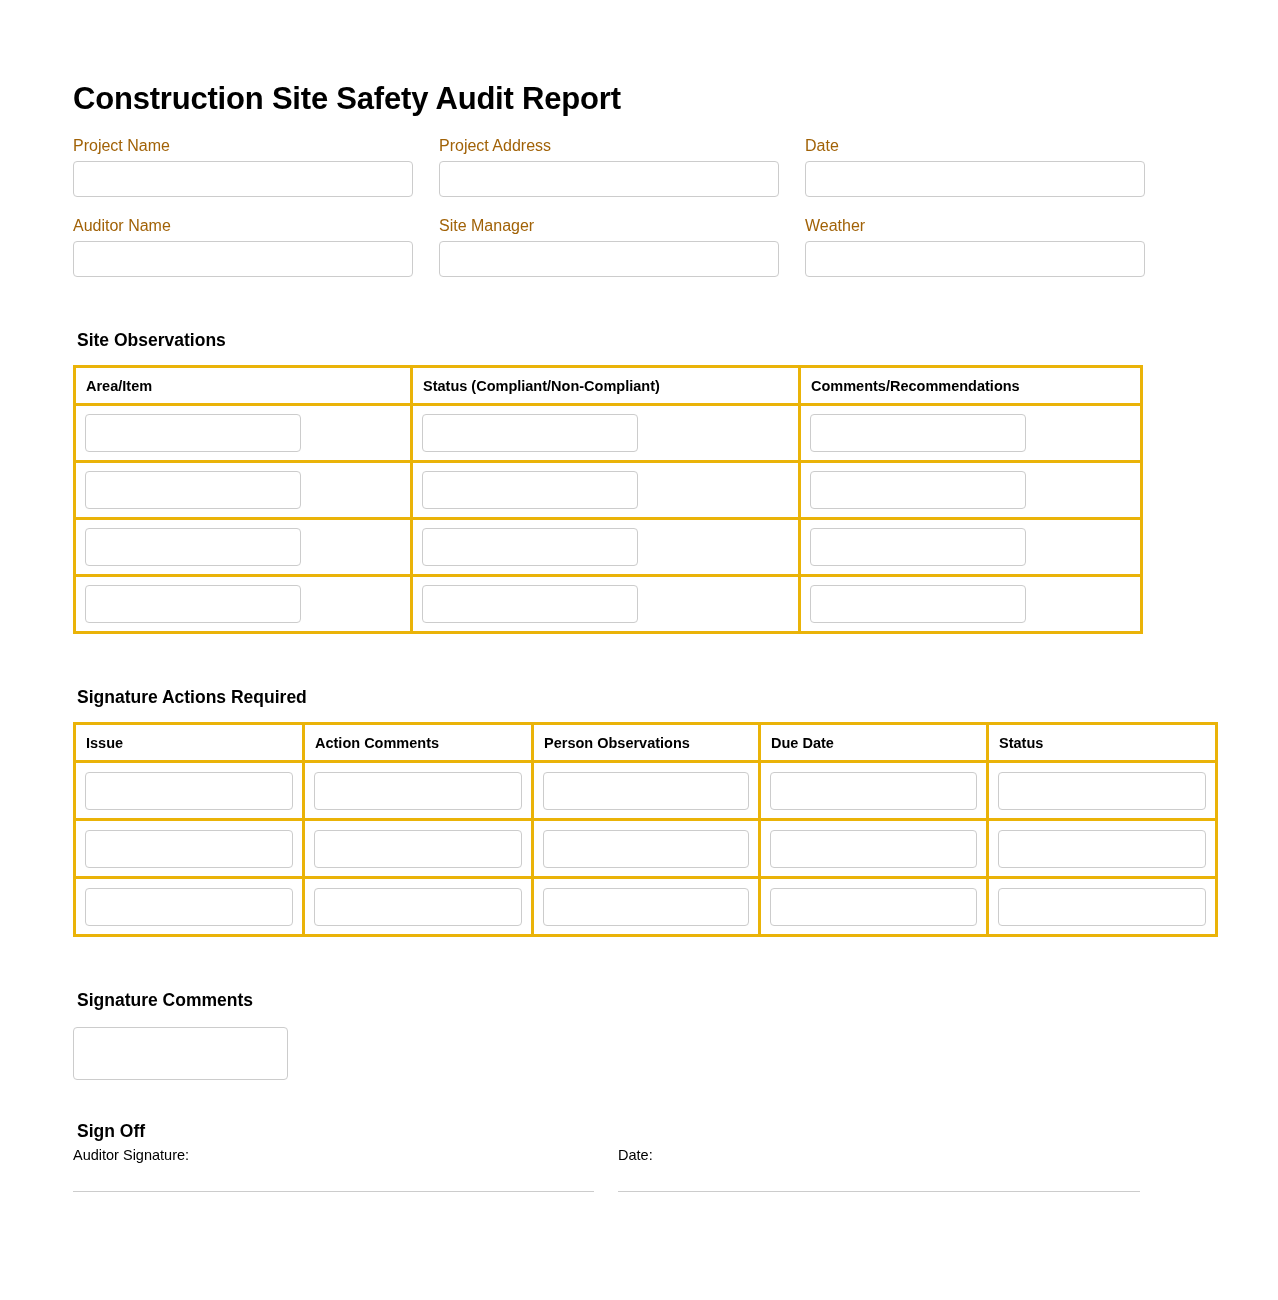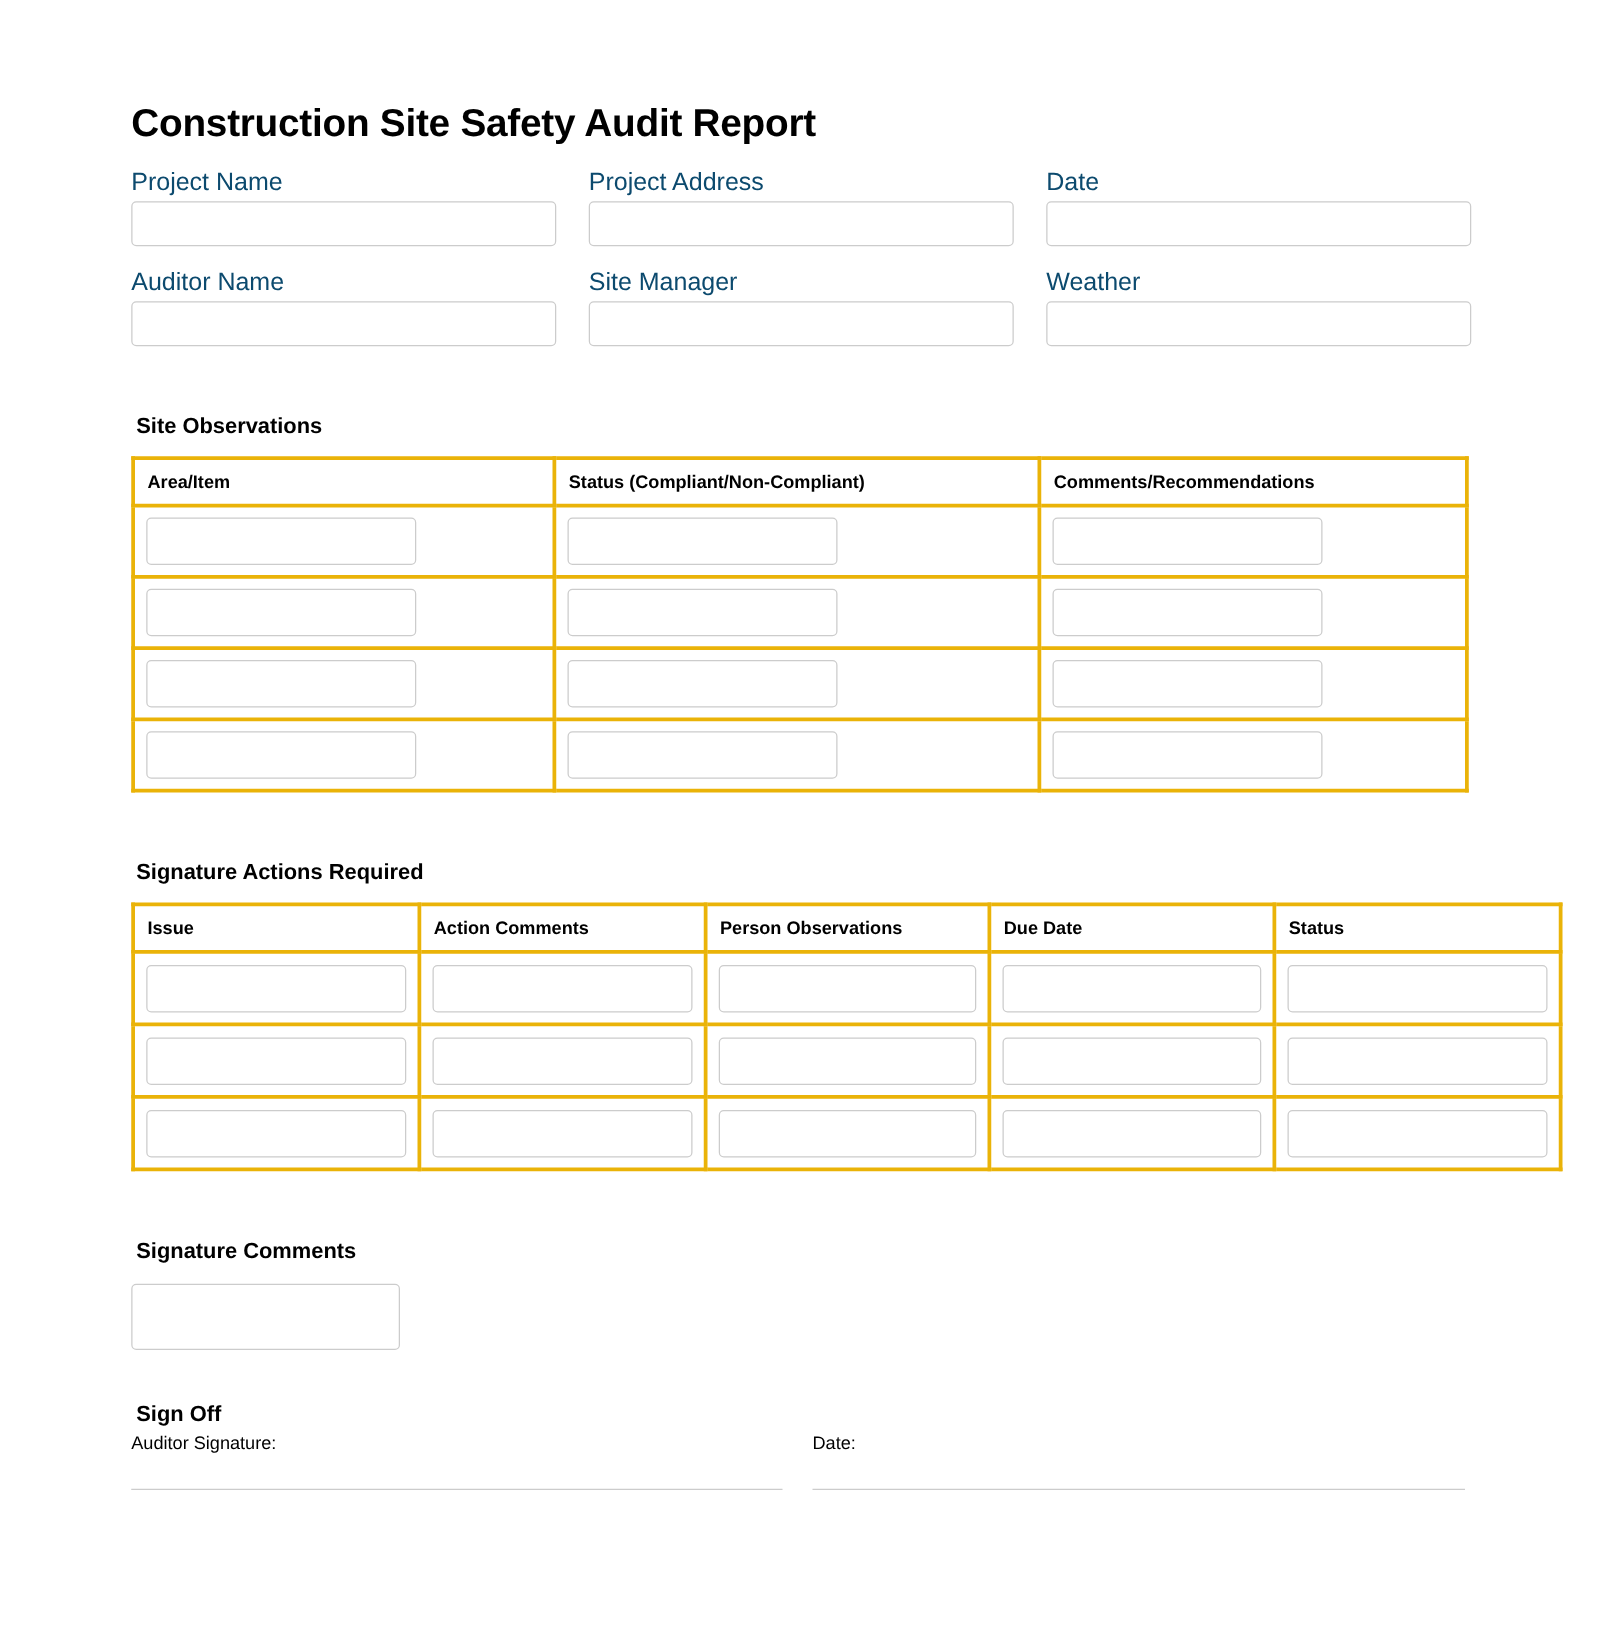--- a/index.html
+++ b/index.html
@@ -12,21 +12,21 @@
     height: 1300px;
     font-family: "Liberation Sans", sans-serif;
     color: #000000;
     -webkit-font-smoothing: antialiased;
   }
   .page {
     position: relative;
     width: 1278px;
     height: 1300px;
     box-sizing: border-box;
-    padding: 0 105px;
+    padding: 0 73px;
   }
   .doc-title {
     font-size: 31px;
     font-weight: bold;
     letter-spacing: -0.2px;
     margin: 0;
     padding-top: 78px;
     line-height: 42px;
     color: #000;
   }
@@ -36,23 +36,23 @@
     margin-top: 17px;
     display: grid;
     grid-template-columns: 340px 26px 340px 26px 340px;
     row-gap: 0;
   }
   .field-cell {
     grid-column: span 1;
   }
   .spacer { }
   .field-label {
-    font-size: 20px;
+    font-size: 16px;
     line-height: 18px;
-    color: #0c4a6e;
+    color: #a16207;
     padding-bottom: 6px;
     display: block;
   }
   .text-input {
     display: block;
     width: 100%;
     height: 36px;
     box-sizing: border-box;
     border: 1px solid #cccccc;
     border-radius: 4px;

